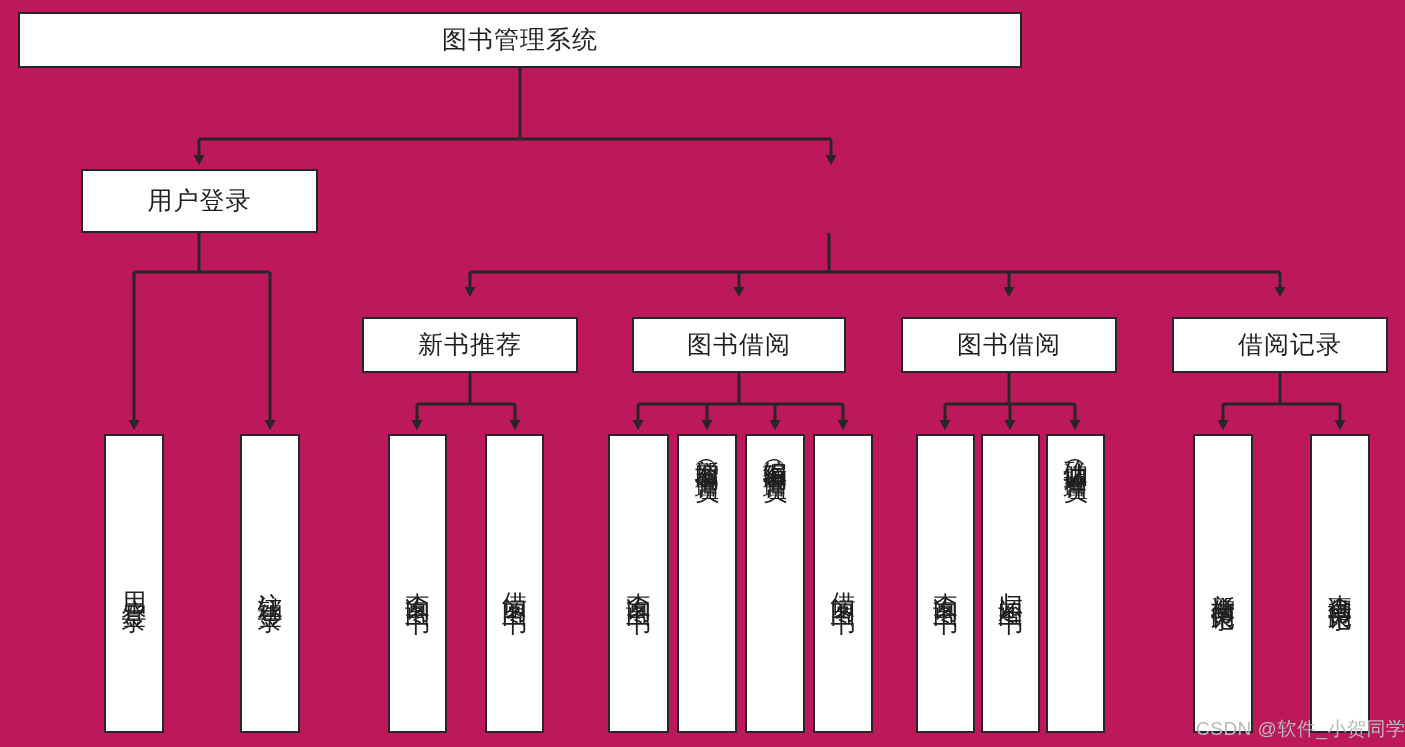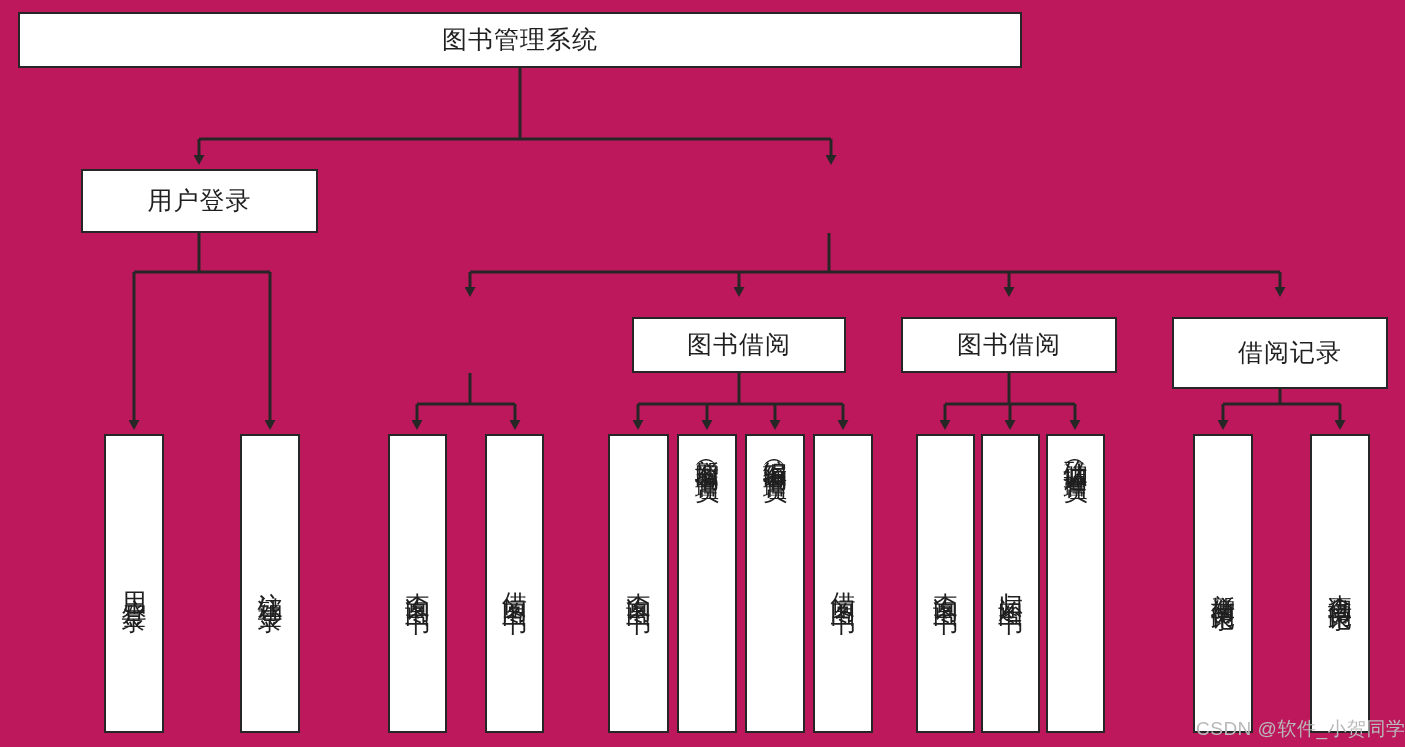--- a/index.html
+++ b/index.html
@@ -136,27 +136,30 @@
   </svg>
 
   <div class="node root h" style="left:18px; top:12px; width:1004px; height:56px;">
     <span class="lbl">图书管理系统</span>
   </div>
 
   <div class="node h" style="left:81px; top:169px; width:237px; height:64px;">
     <span class="lbl">用户登录</span>
   </div>
 
+  <div class="node h" style="left:362px; top:317px; width:216px; height:56px;">
+    <span class="lbl">新书推荐</span>
+  </div>
   <div class="node h" style="left:632px; top:317px; width:214px; height:56px;">
     <span class="lbl">图书借阅</span>
   </div>
   <div class="node h" style="left:901px; top:317px; width:216px; height:56px;">
     <span class="lbl">图书借阅</span>
   </div>
-  <div class="node h" style="left:1172px; top:317px; width:216px; height:72px;padding-left:20px;">
+  <div class="node h" style="left:1172px; top:317px; width:216px; height:56px;padding-left:20px;">
     <span class="lbl">借阅记录</span>
   </div>
 
   <div class="node v" style="left:104px; top:434px; width:60px; height:299px;">
     <span class="lbl">用户登录</span>
   </div>
   <div class="node v" style="left:240px; top:434px; width:60px; height:299px;">
     <span class="lbl">注销登录</span>
   </div>
 

